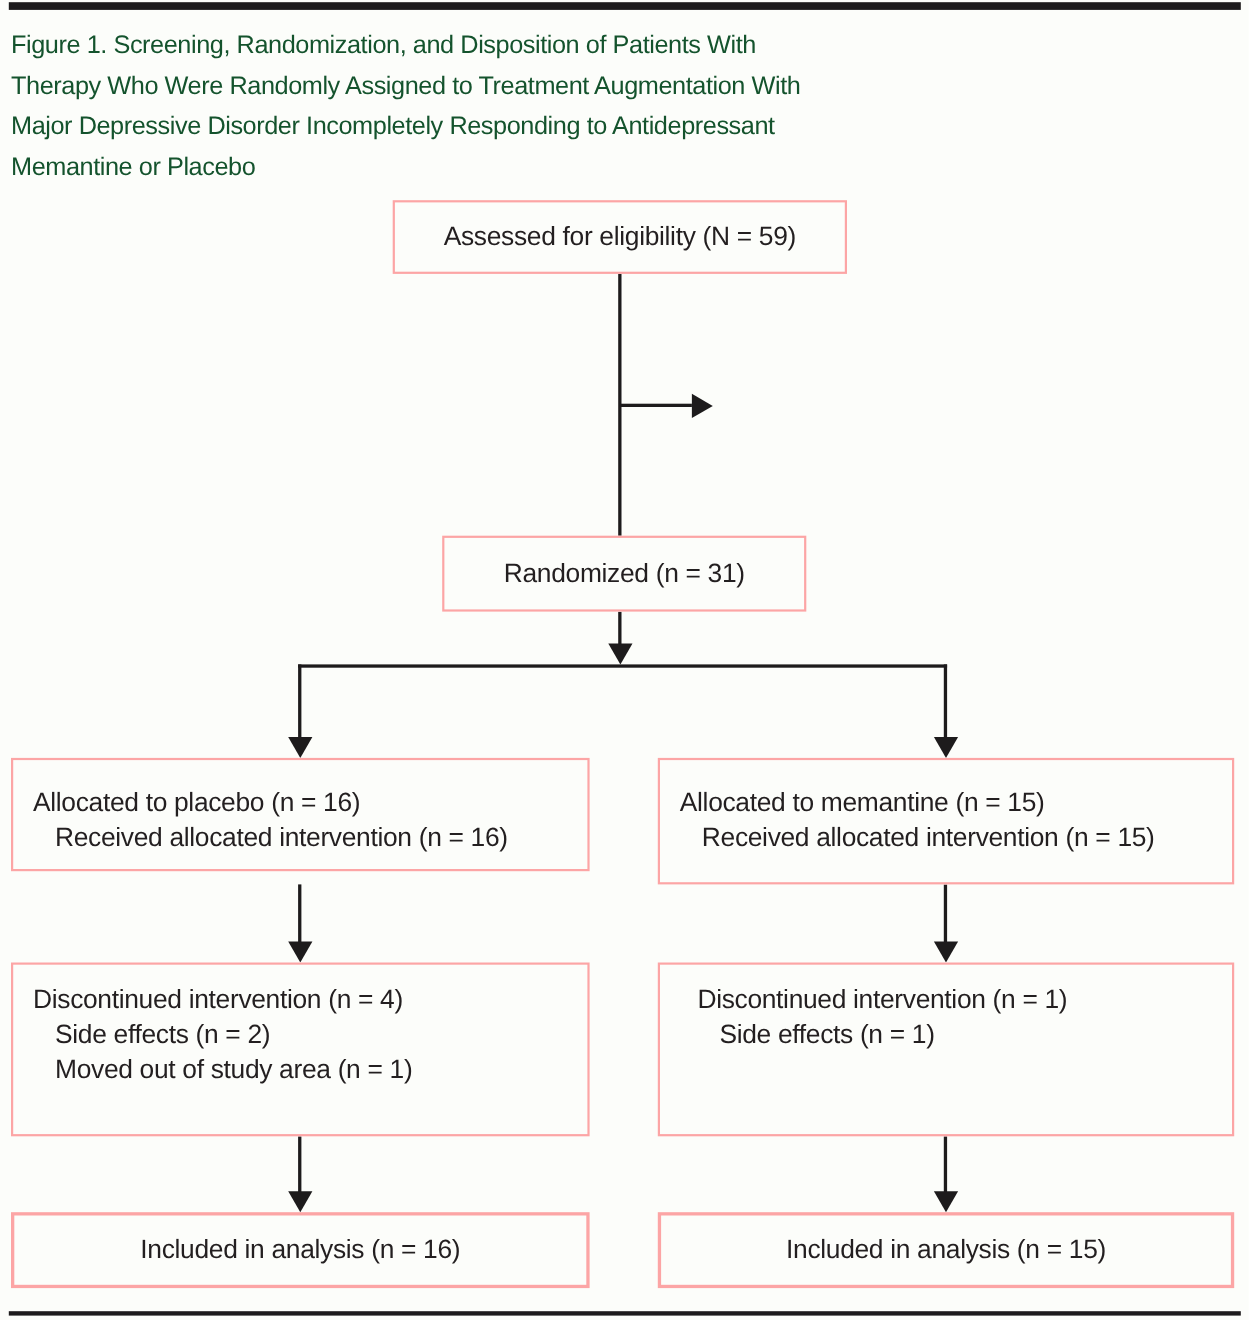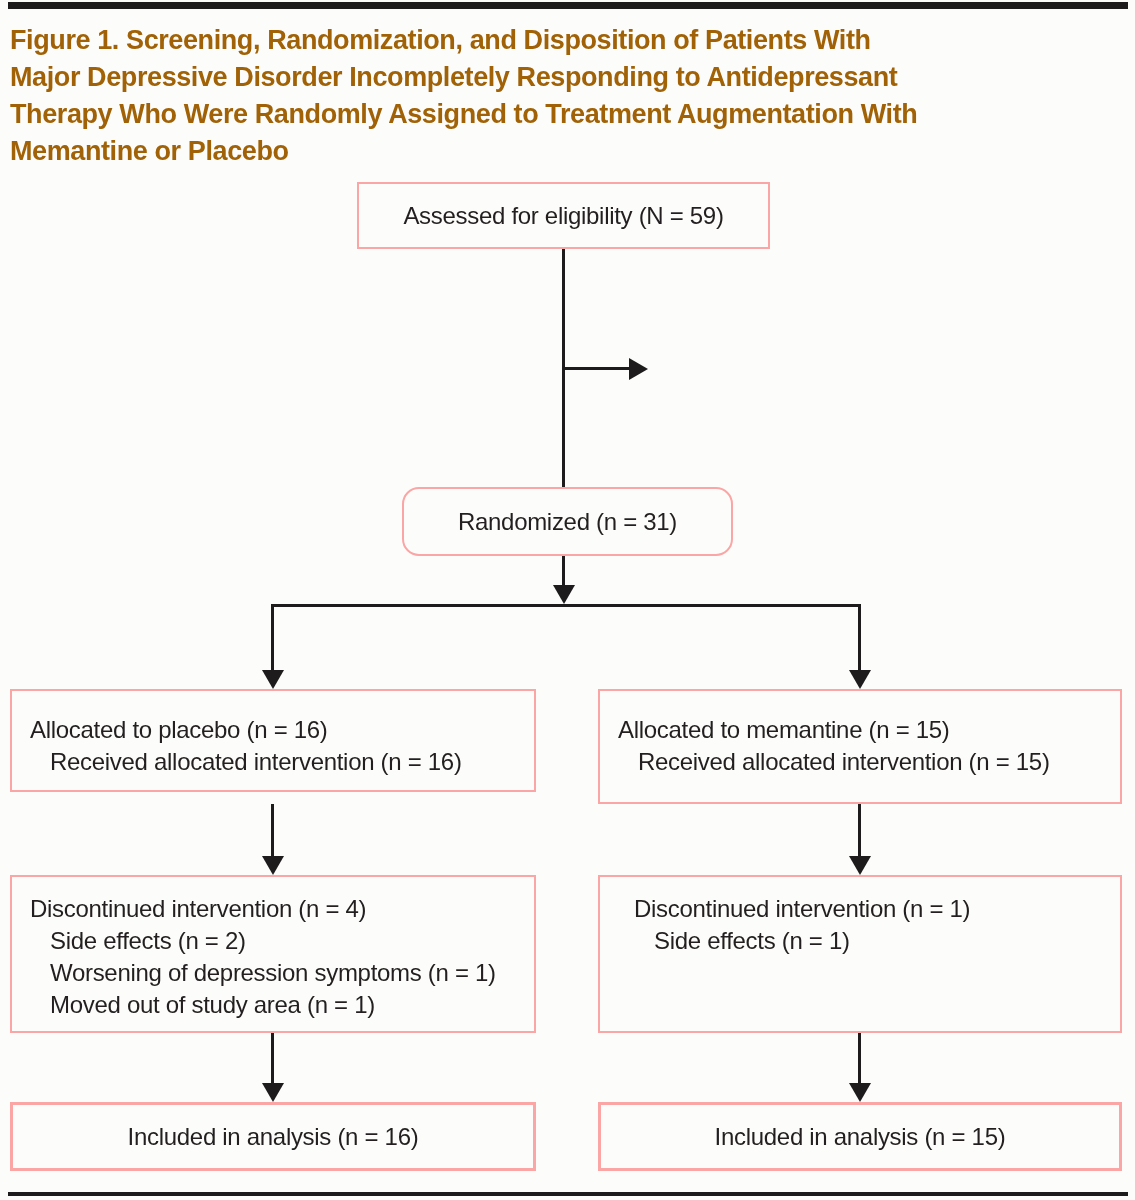--- a/index.html
+++ b/index.html
@@ -14,25 +14,25 @@
   }
   .rule {
     position: absolute;
     background: #1d1b1c;
   }
   .figure-title {
     position: absolute;
     left: 10px;
     top: 22px;
     width: 1115px;
-    font-size: 27px;
-    font-weight: bold;
+    font-size: 23px;
+    font-weight: normal;
     line-height: 37px;
     letter-spacing: -0.4px;
-    color: #a16207;
+    color: #14532d;
   }
   .box {
     position: absolute;
     box-sizing: border-box;
     border: 2px solid #fca5a5;
     background: #fcfdfa;
     font-size: 24px;
     letter-spacing: -0.3px;
     color: #231f20;
   }
@@ -69,22 +69,22 @@
 </style>
 </head>
 <body>
 
 <div class="page">
 
   <div class="rule" style="left:8px; top:2px; width:1120px; height:7px;"></div>
 
   <div class="figure-title">
     <div>Figure 1. Screening, Randomization, and Disposition of Patients With</div>
+    <div>Therapy Who Were Randomly Assigned to Treatment Augmentation With</div>
     <div>Major Depressive Disorder Incompletely Responding to Antidepressant</div>
-    <div>Therapy Who Were Randomly Assigned to Treatment Augmentation With</div>
     <div>Memantine or Placebo</div>
   </div>
 
   <div class="vline" style="left:562px; top:249px; width:3px; height:239px;"></div>
 
   <div class="hline" style="left:564px; top:367px; width:65px; height:3px;"></div>
   <div class="arrow-right" style="left:629px; top:358px;"></div>
 
   <div class="vline" style="left:562px; top:556px; width:3px; height:32px;"></div>
   <div class="arrow-down" style="left:553px; top:585px;"></div>
@@ -107,38 +107,37 @@
   <div class="arrow-down" style="left:262px; top:1083px;"></div>
 
   <div class="vline" style="left:858px; top:1033px; width:3px; height:52px;"></div>
   <div class="arrow-down" style="left:849px; top:1083px;"></div>
 
   <div class="box single" style="left:357px; top:182px; width:413px; height:67px;">
     <span>Assessed for eligibility (N = 59)</span>
   </div>
 
 
-  <div class="box single" style="left:402px; top:487px; width:331px; height:69px;border-radius:17px;">
+  <div class="box single" style="left:402px; top:487px; width:331px; height:69px;">
     <span>Randomized (n = 31)</span>
   </div>
 
   <div class="box multi" style="left:10px; top:689px; width:526px; height:103px; padding:23px 0 0 18px;">
     <div>Allocated to placebo (n = 16)</div>
     <div class="sub">Received allocated intervention (n = 16)</div>
   </div>
 
   <div class="box multi" style="left:598px; top:689px; width:524px; height:115px; padding:23px 0 0 18px;">
     <div>Allocated to memantine (n = 15)</div>
     <div class="sub">Received allocated intervention (n = 15)</div>
   </div>
 
   <div class="box multi" style="left:10px; top:875px; width:526px; height:158px; padding:16px 0 0 18px;">
     <div>Discontinued intervention (n = 4)</div>
     <div class="sub">Side effects (n = 2)</div>
-    <div class="sub">Worsening of depression symptoms (n = 1)</div>
     <div class="sub">Moved out of study area (n = 1)</div>
   </div>
 
   <div class="box multi" style="left:598px; top:875px; width:524px; height:158px; padding:16px 0 0 34px;">
     <div>Discontinued intervention (n = 1)</div>
     <div class="sub">Side effects (n = 1)</div>
   </div>
 
   <div class="box single thick" style="left:10px; top:1102px; width:526px; height:69px;">
     <span>Included in analysis (n = 16)</span>

